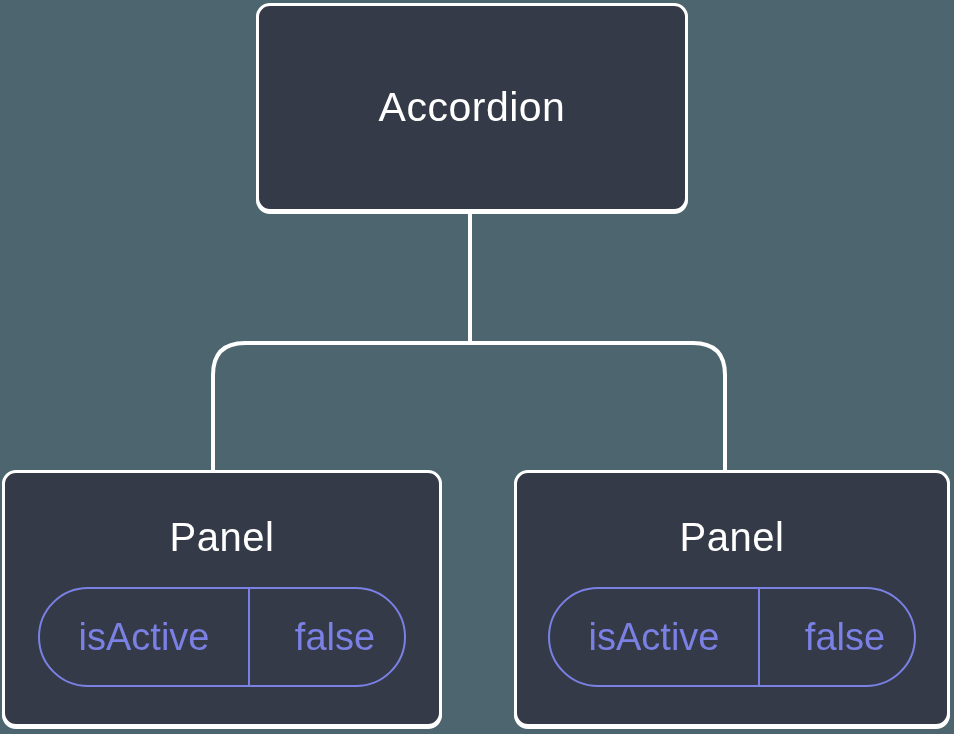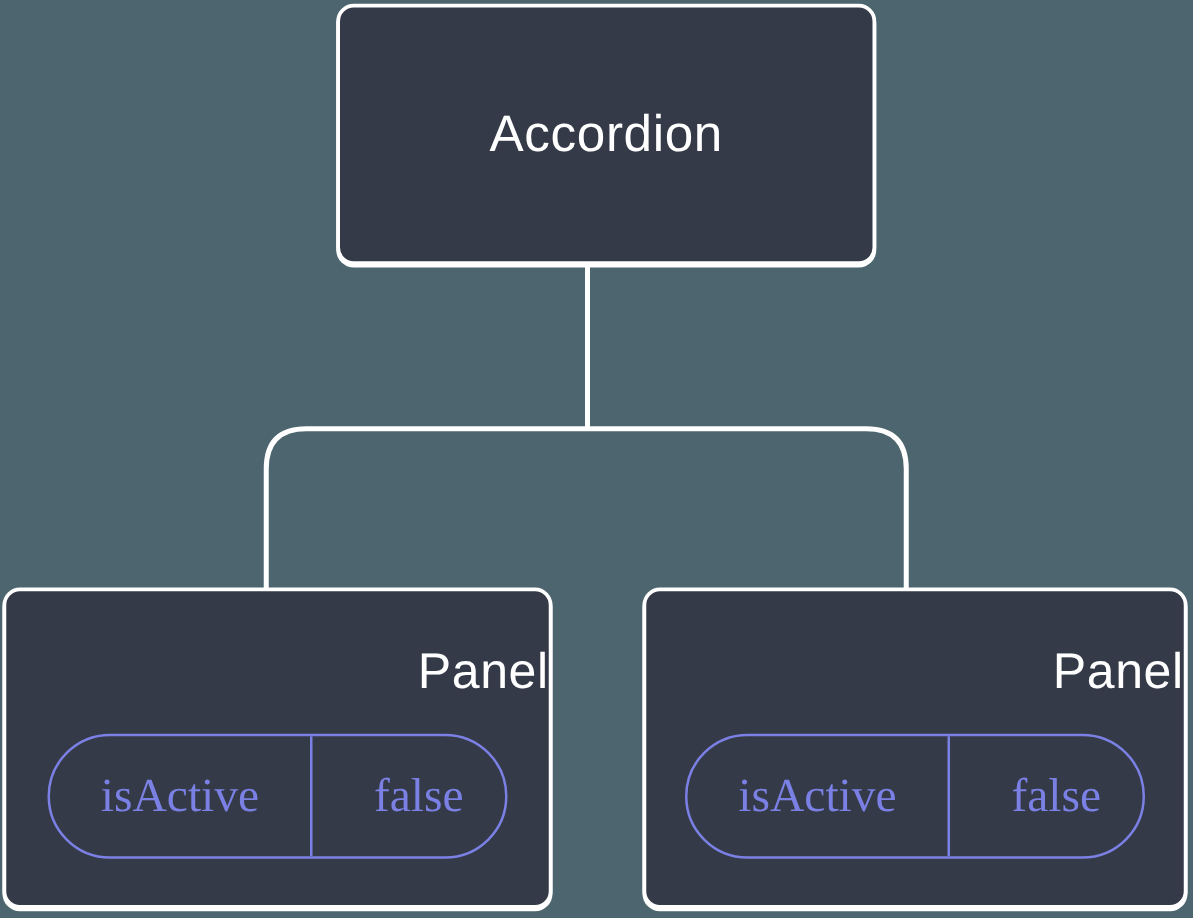--- a/index.html
+++ b/index.html
@@ -30,21 +30,21 @@
   .node {
     position: absolute;
     box-sizing: border-box;
     background: var(--node-fill, #343A47);
     border: 3px solid var(--node-border, #FFFFFF);
     box-shadow: 0 2px 0 0 var(--node-border, #FFFFFF);
     border-radius: 14px;
     color: var(--node-text, #FFFFFF);
   }
   .node-root {
-    left: 269px;
+    left: 256px;
     top: 3px;
     width: 432px;
     height: 209px;
     display: flex;
     align-items: center;
     justify-content: center;
   }
   .node-label {
     font-size: 41px;
     font-weight: 500;
@@ -57,38 +57,37 @@
     height: 257px;
   }
   .panel-right {
     left: 514px;
     top: 470px;
     width: 436px;
     height: 257px;
   }
   .node-title {
     margin-top: 40px;
-    text-align: right;
+    text-align: center;
     font-size: 40px;
     font-weight: 500;
     line-height: 48px;
     letter-spacing: 0.5px;
   }
   .state-pill {
     box-sizing: border-box;
     margin: 26px auto 0;
     width: 368px;
     height: 100px;
     border: 2px solid var(--state-accent, #7B80E5);
     border-radius: 52px;
     display: flex;
     align-items: stretch;
     color: var(--state-accent, #7B80E5);
     font-size: 38px;
-    font-family: Liberation Serif, serif;
   }
   .state-key {
     box-sizing: border-box;
     width: 57.7%;
     display: flex;
     align-items: center;
     justify-content: center;
     border-right: 2px solid var(--state-accent, #7B80E5);
   }
   .state-value {

